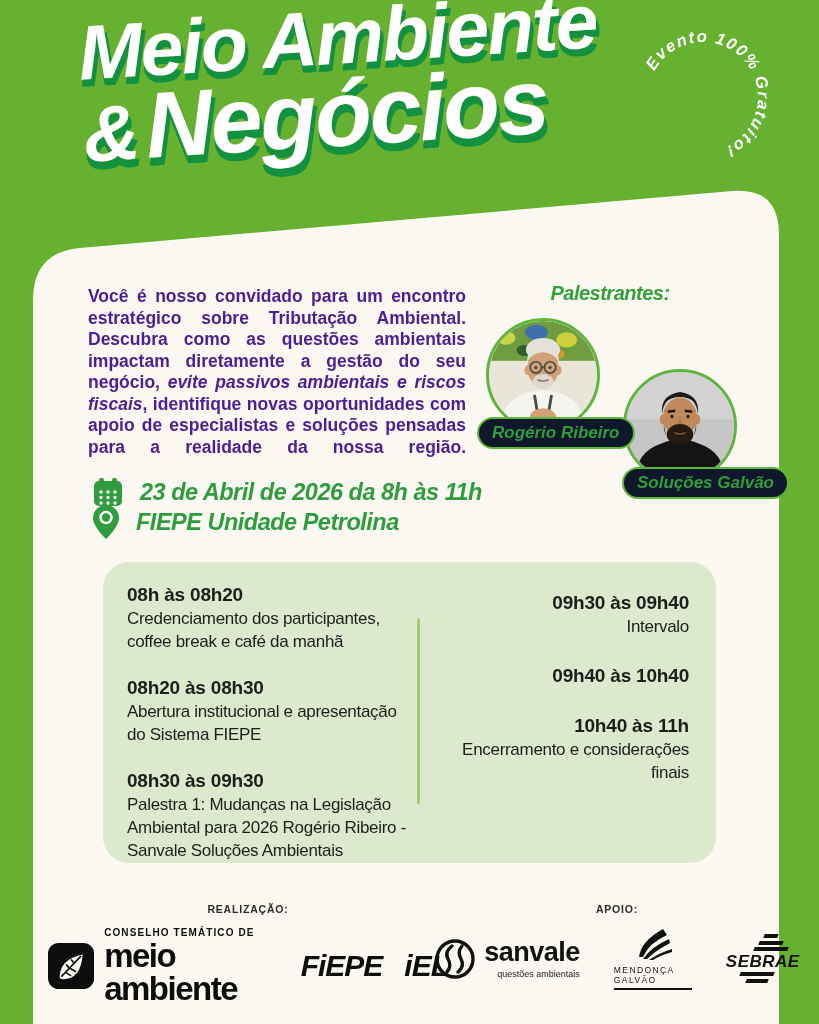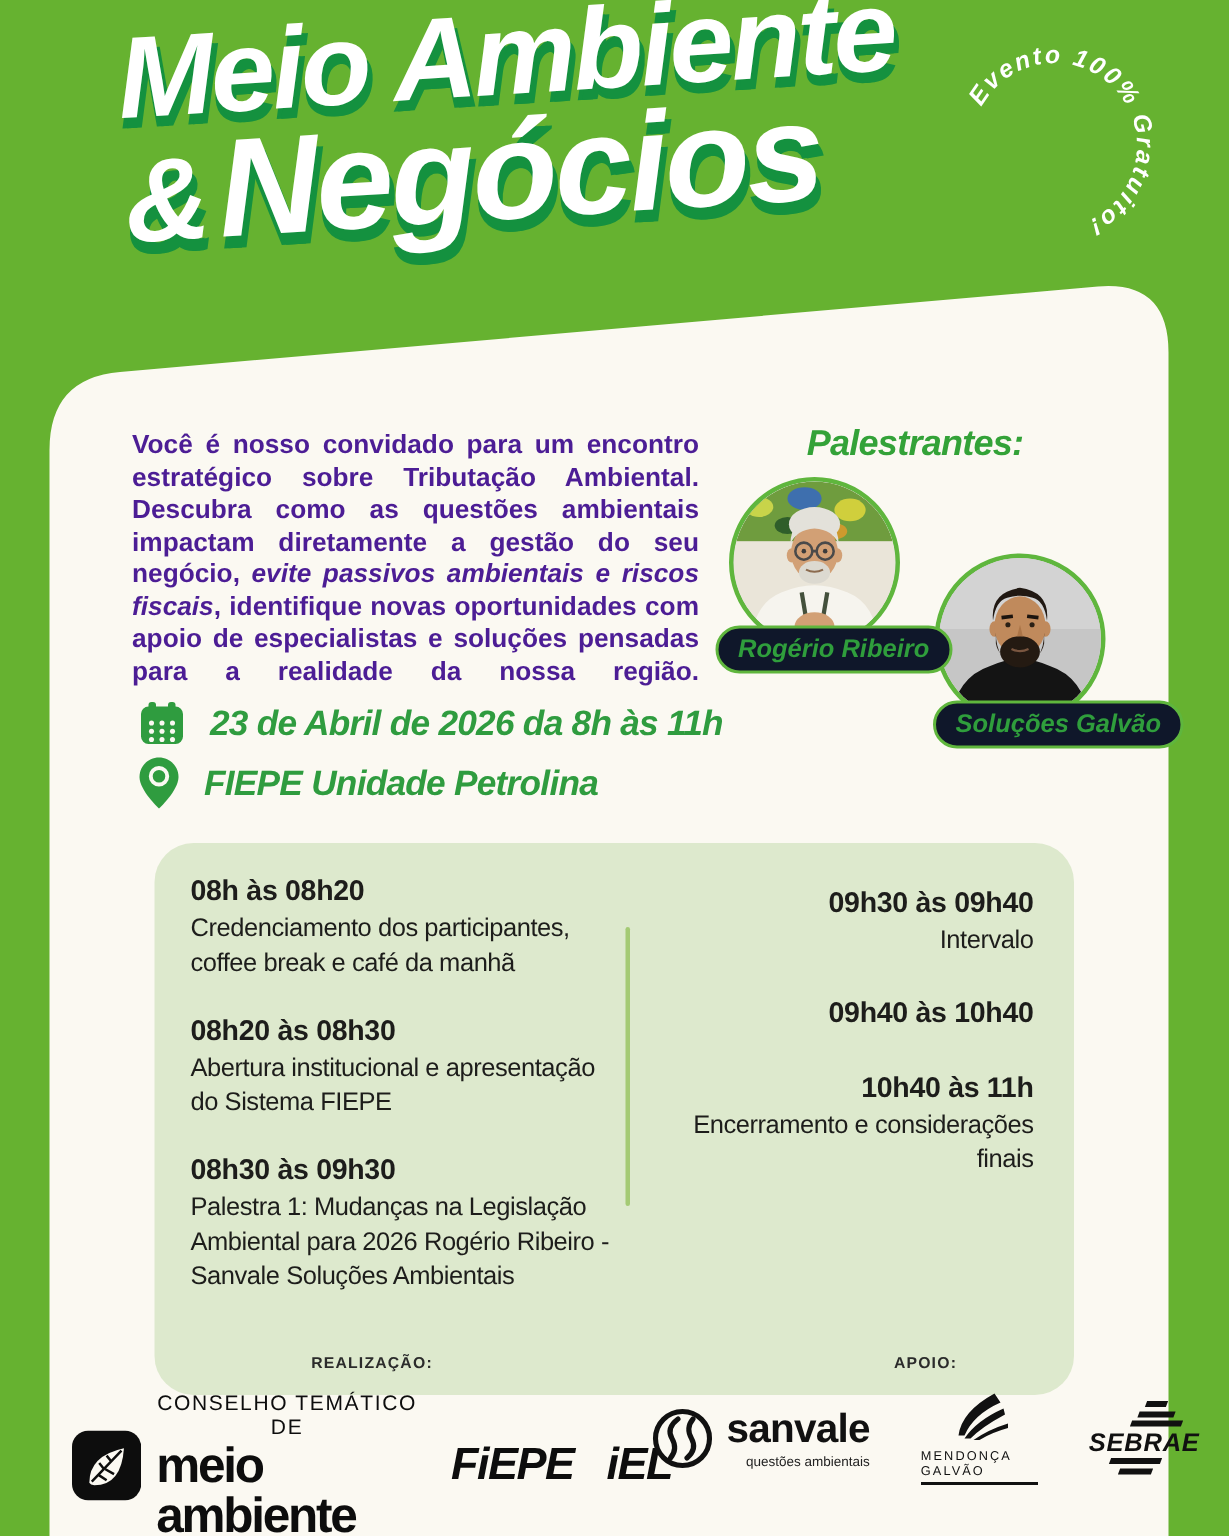--- a/index.html
+++ b/index.html
@@ -33,47 +33,47 @@
   .intro {
     position:absolute; left:88px; top:286px; width:378px; z-index:3;
     color:#4c1d95; font-size:17.5px; font-weight:700; line-height:21.5px;
     text-align:justify; text-align-last:justify;
   }
   .intro em { font-style:italic; font-weight:800; }
 
   
   .speakers-heading {
     position:absolute; left:505px; top:282px; width:210px; z-index:3;
-    text-align:center; color:#33a238; font-size:24px; font-weight:800; font-style:italic;
+    text-align:center; color:#33a238; font-size:20px; font-weight:800; font-style:italic;
     letter-spacing:-0.5px;
   }
   .speaker { position:absolute; z-index:3; }
   .speaker-photo {
     border-radius:50%; border:3px solid #5fb63d; overflow:hidden; display:block;
     background:#ddd;
   }
   .speaker-1 { left:486px; top:318px; }
   .speaker-2 { left:623px; top:369px; }
   .speaker-pill {
     position:absolute; z-index:4; background:#0f172a; border:2px solid #5fb63d;
     border-radius:20px; padding:4px 13px; white-space:nowrap;
     color:#2f9e3c; font-size:17px; font-weight:800; font-style:italic;
   }
   .pill-1 { left:477px; top:417px; }
   .pill-2 { left:622px; top:467px; }
 
   
   .event-row { position:absolute; left:92px; z-index:3; display:flex; align-items:center; gap:16px; }
-  .row-date { top:466px; }
+  .row-date { top:476px; }
   .row-loc  { top:504px; }
   .event-text { color:#2f9c3f; font-size:23.5px; font-weight:800; font-style:italic; letter-spacing:-0.5px; }
 
   
   .schedule-box {
-    position:absolute; left:103px; top:562px; width:613px; height:368px; z-index:3;
+    position:absolute; left:103px; top:562px; width:613px; height:301px; z-index:3;
     background:#dde9cd; border-radius:26px;
   }
   .sch-col-left  { position:absolute; left:24px;  top:21px; width:292px; text-align:left; }
   .sch-col-right { position:absolute; right:27px; top:29px; width:264px; text-align:right; }
   .sch-divider   { position:absolute; left:314px; top:56px; width:3px; height:186px; background:#a4ca74; border-radius:2px; }
   .sch-item { margin-bottom:23px; color:#1d1d1b; }
   .sch-col-right .sch-item { margin-bottom:26px; }
   .sch-item:last-child { margin-bottom:0; }
   .sch-time { font-size:19px; font-weight:700; line-height:24px; letter-spacing:-0.2px; }
   .sch-desc { font-size:17px; font-weight:400; line-height:23px; letter-spacing:-0.3px; }
@@ -81,21 +81,21 @@
   
   .footer-group { position:absolute; z-index:3; display:flex; flex-direction:column; align-items:center; }
   .footer-realizacao { left:48px;  top:903px; width:400px; }
   .footer-apoio      { left:452px; top:903px; width:330px; }
   .footer-label { font-size:10.5px; font-weight:700; color:#2b2b2b; letter-spacing:0.8px; margin-bottom:12px; }
   .logo-row { display:flex; align-items:center; }
   .footer-realizacao .logo-row { gap:22px; }
   .footer-apoio .logo-row { gap:34px; }
 
   .logo-conselho { display:flex; align-items:center; gap:10px; }
-  .conselho-text .l1 { font-size:14px; font-weight:400; letter-spacing:1.1px; color:#0d0d0d;text-align:center; }
+  .conselho-text .l1 { font-size:10px; font-weight:700; letter-spacing:1.1px; color:#0d0d0d; }
   .conselho-text .l2 { font-size:33px; font-weight:700; letter-spacing:-1.5px; color:#0d0d0d; line-height:1; margin-top:1px; }
   .logo-fiepe, .logo-iel {
     font-size:30px; font-weight:800; font-style:italic; color:#0d0d0d; letter-spacing:-1px;
   }
   .logo-sanvale { display:flex; align-items:center; gap:8px; }
   .sanvale-text { display:flex; flex-direction:column; align-items:center; }
   .sanvale-name { font-size:27px; font-weight:700; color:#111; letter-spacing:-0.5px; line-height:1; }
   .sanvale-tag  { font-size:9px; font-weight:400; color:#222; margin-top:3px; align-self:flex-end; }
   .logo-mendonca { display:flex; flex-direction:column; align-items:center; }
   .mendonca-name { font-size:8.5px; font-weight:500; color:#111; letter-spacing:1.4px; margin-top:4px; }

